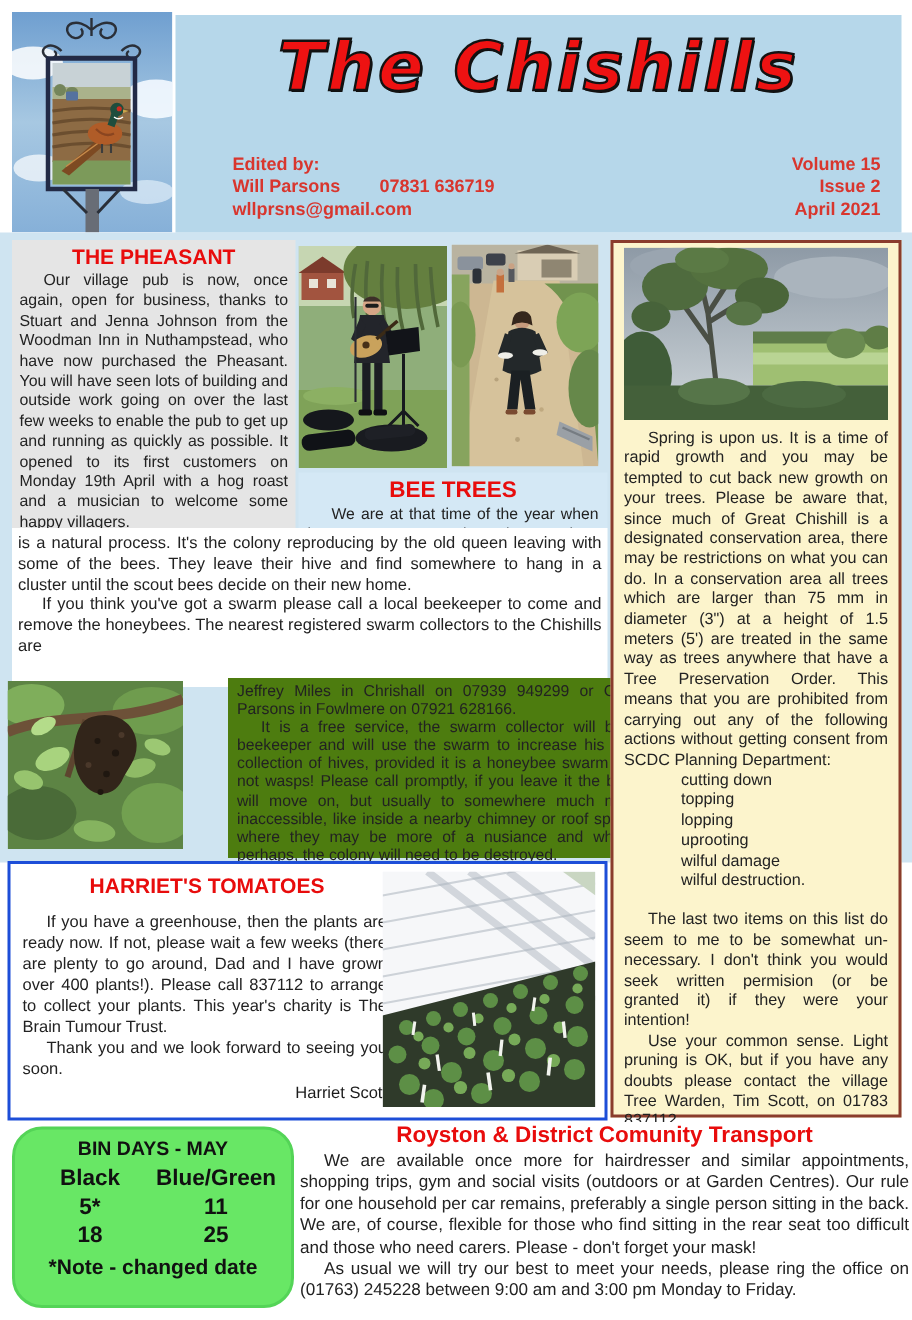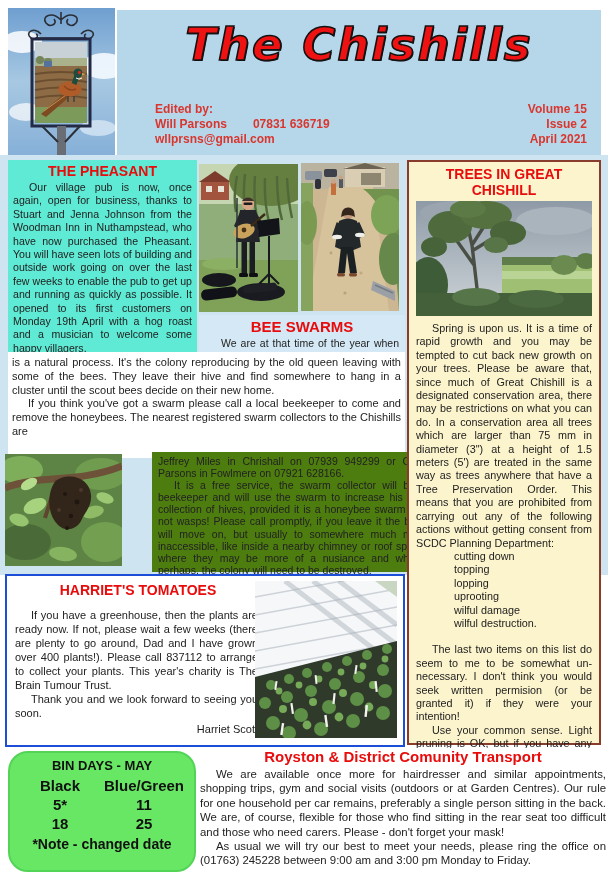--- a/index.html
+++ b/index.html
@@ -18,21 +18,21 @@
   .gap{display:inline-block;width:26px;}
   
   .photo{position:absolute;overflow:hidden;}
   .photo svg{display:block;}
   
   .h-red{color:#e80c0c;font-weight:bold;text-align:center;}
   .txt{text-align:justify;color:#222;}
   .indent{text-indent:16px;}
   p{margin:0;}
   
-  .pheasant-box{position:absolute;left:8px;top:160px;width:189px;height:193px;background:#5eead4;padding:2px 5px;box-sizing:border-box;}
+  .pheasant-box{position:absolute;left:8px;top:160px;width:189px;height:193px;background:#e5e5e5;padding:2px 5px;box-sizing:border-box;}
   .pheasant-box .h-red{font-size:14px;margin:1px 0 2px;}
   .pheasant-box .txt{font-size:10.6px;line-height:13.4px;}
   .thanks{text-indent:18px;margin-top:1px;}
   
   .bee-title-panel{position:absolute;left:199px;top:315px;width:206px;height:62px;background:#d4e8f5;padding:2px 6px;box-sizing:border-box;}
   .bee-title-panel .h-red{font-size:15px;margin:1px 0 2px;}
   .bee-title-panel .txt{font-size:10.5px;line-height:13px;}
   .bee-mid-white{position:absolute;left:8px;top:352px;width:397px;height:106px;background:#fff;padding:4px 4px 0 4px;box-sizing:border-box;}
   .bee-mid-white .txt{font-size:11px;line-height:13.8px;}
   .bee-low-panel{position:absolute;left:112px;top:452px;width:281px;height:120px;background:#4d7c0f;padding:3px 6px;box-sizing:border-box;margin-left:40px;}
@@ -197,21 +197,21 @@
       <path d="M38 60 l-4 12 l4 2 M56 60 l5 11 l-4 2" stroke="#23282a" stroke-width="5" fill="none"></path>
       <ellipse cx="36" cy="74" rx="5" ry="2.2" fill="#efefe9"></ellipse>
       <ellipse cx="59" cy="72" rx="5" ry="2.2" fill="#efefe9"></ellipse>
       <path d="M40 84 l-3 26 h7 l2 -20 l3 20 h7 l-4 -26 z" fill="#1b2023"></path>
       <rect x="36" y="110" width="8" height="3.4" rx="1.6" fill="#7a4a30"></rect>
       <rect x="48" y="110" width="8" height="3.4" rx="1.6" fill="#7a4a30"></rect>
     </svg>
   </div>
 
   <div class="bee-title-panel">
-    <div class="h-red">BEE SWARMS</div>
+    <div class="h-red">BEE TREES</div>
     <p class="txt indent">We are at that time of the year when bees swarm.  A honeybee colony swarming</p>
   </div>
 
   <div class="bee-mid-white">
     <p class="txt">is a natural process. It's the colony reproducing by the old queen leaving with some of the bees. They leave their hive and find somewhere to hang in a cluster until the scout bees decide on their new home.</p>
     <p class="txt indent">If you think you've got a swarm please call a local beekeeper to come and remove the honeybees.  The nearest registered swarm collectors to the Chishills are</p>
   </div>
 
   <div class="photo" style="left:5px;top:454px;width:117px;height:112px;">
     <svg width="117" height="112" viewBox="0 0 117 112">
@@ -237,21 +237,20 @@
       <ellipse cx="100" cy="44" rx="9" ry="5" transform="rotate(20 100 44)" fill="#9cc873"></ellipse>
     </svg>
   </div>
 
   <div class="bee-low-panel">
     <p class="txt">Jeffrey Miles in Chrishall on 07939 949299 or Chris Parsons in Fowlmere on 07921 628166.</p>
     <p class="txt indent">It is a free service, the swarm collector will be a beekeeper and will use the swarm to increase his own collection of hives, provided it is a honeybee swarm and not wasps!  Please call promptly, if you leave it the bees will move on, but usually to somewhere much more inaccessible, like inside a nearby chimney or roof space, where they may be more of a nusiance and where, perhaps, the colony will need to be destroyed.</p>
   </div>
 
   <div class="trees-box">
-    <div class="h-red">TREES IN GREAT CHISHILL</div>
     <div class="trees-photo photo" style="position:relative;">
       <svg width="176" height="115" viewBox="0 0 176 115">
         <defs>
           <linearGradient id="graySky" x1="0" y1="0" x2="0" y2="1">
             <stop offset="0" stop-color="#8e9aa6"></stop>
               <stop offset="1" stop-color="#cfd6da"></stop>
           </linearGradient>
         </defs>
         <rect width="176" height="115" fill="url(#graySky)"></rect>
         <ellipse cx="140" cy="20" rx="40" ry="14" fill="#aab4bd"></ellipse>

